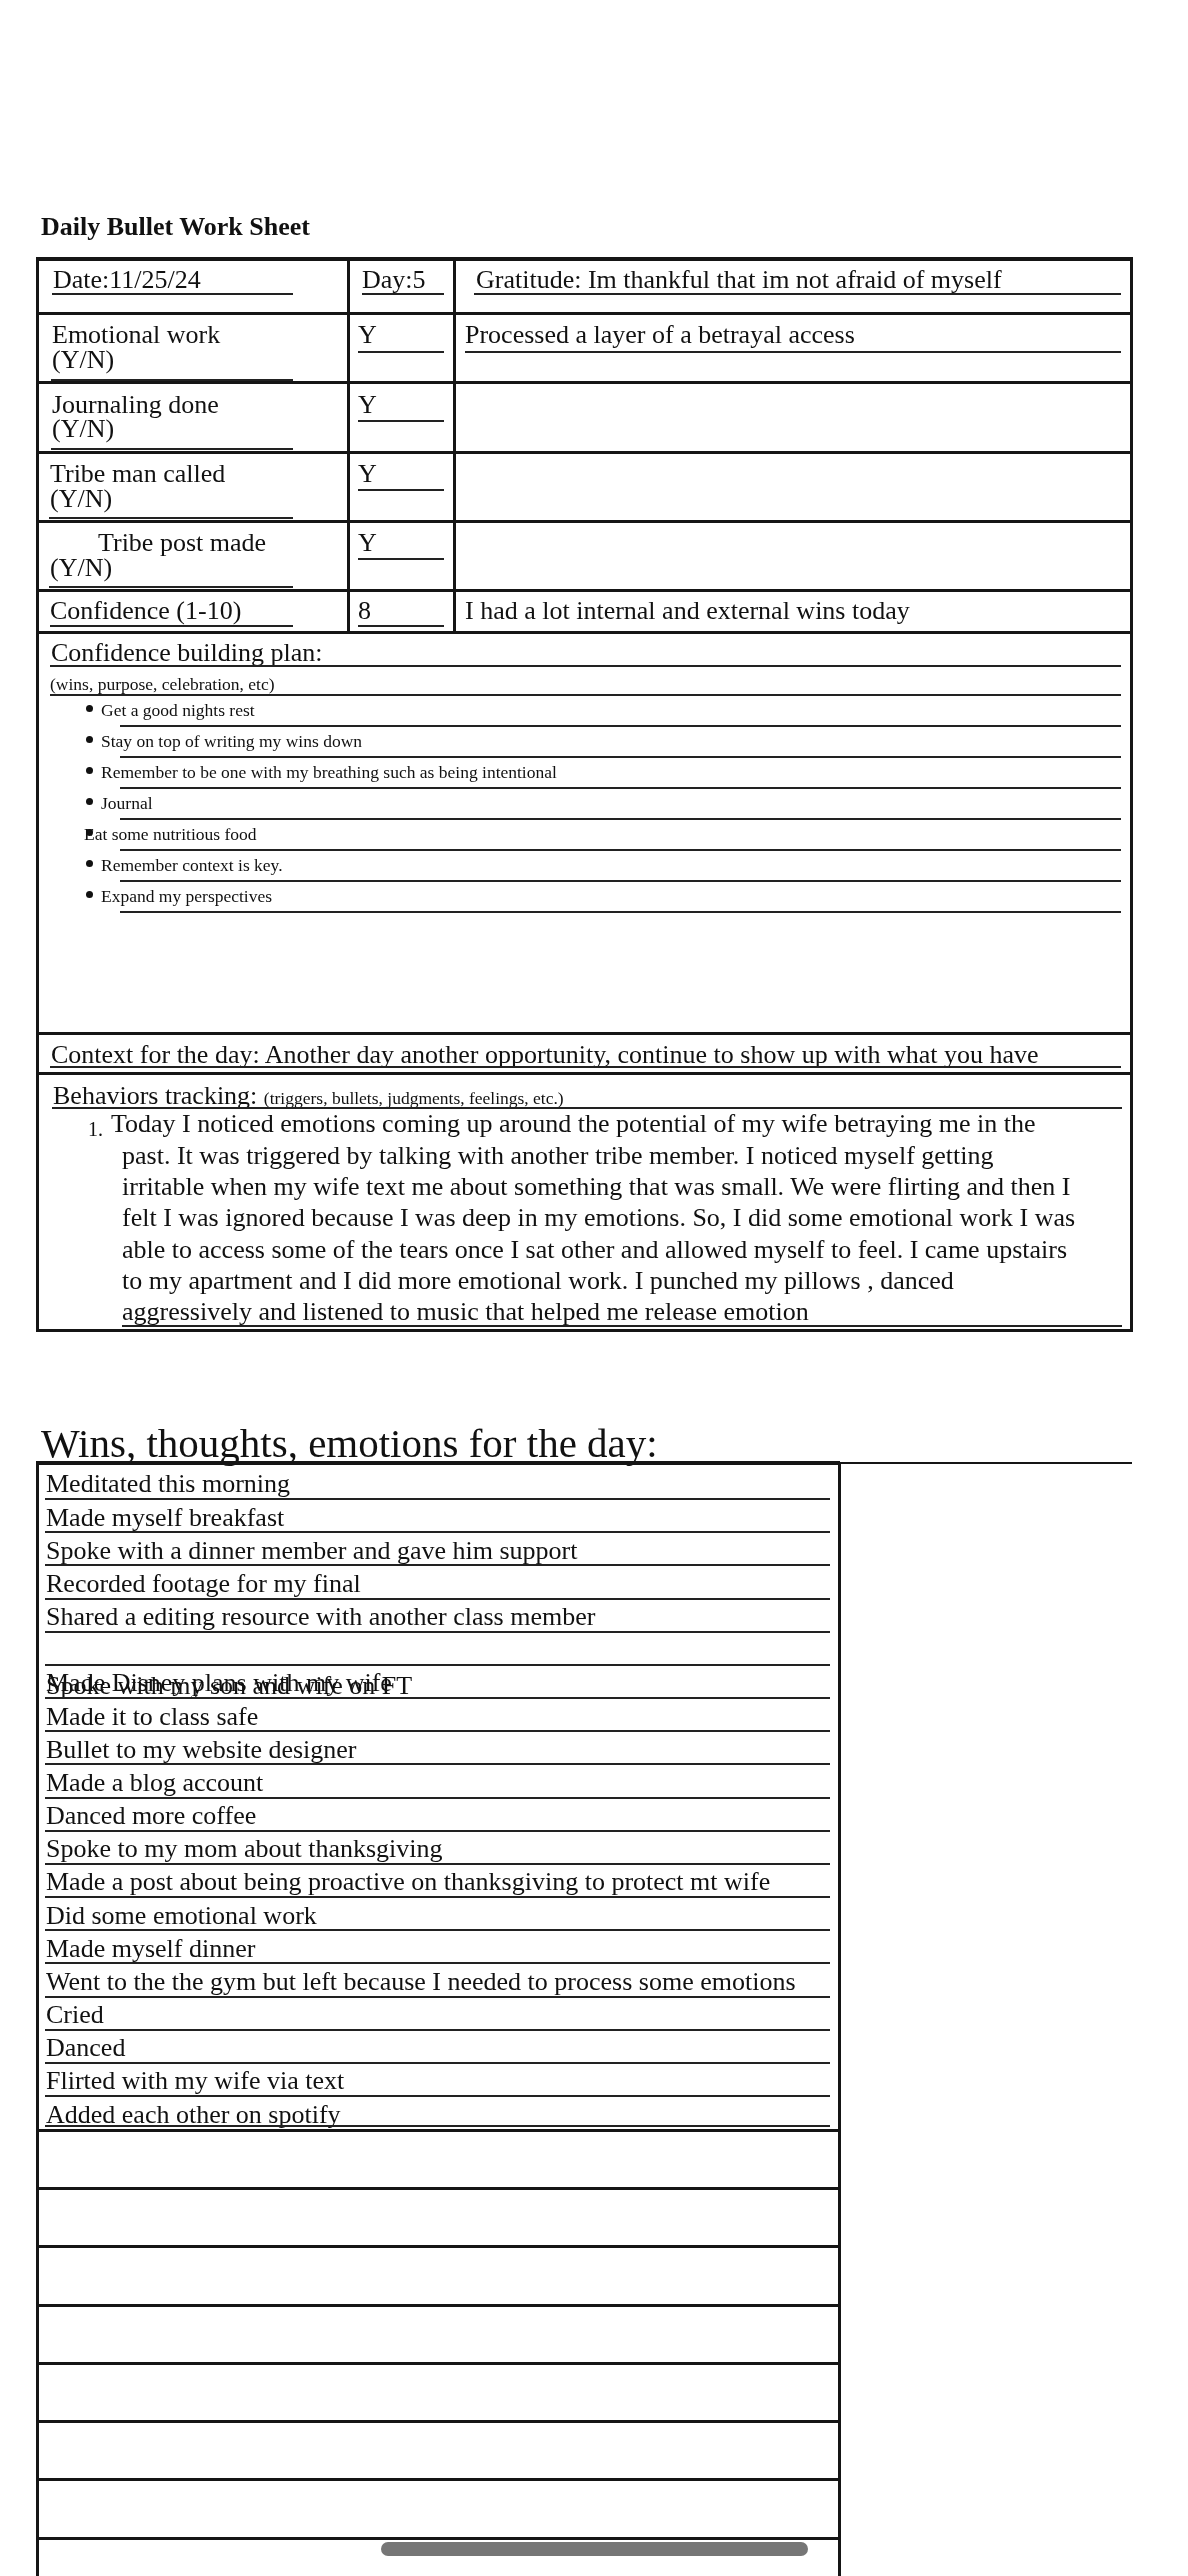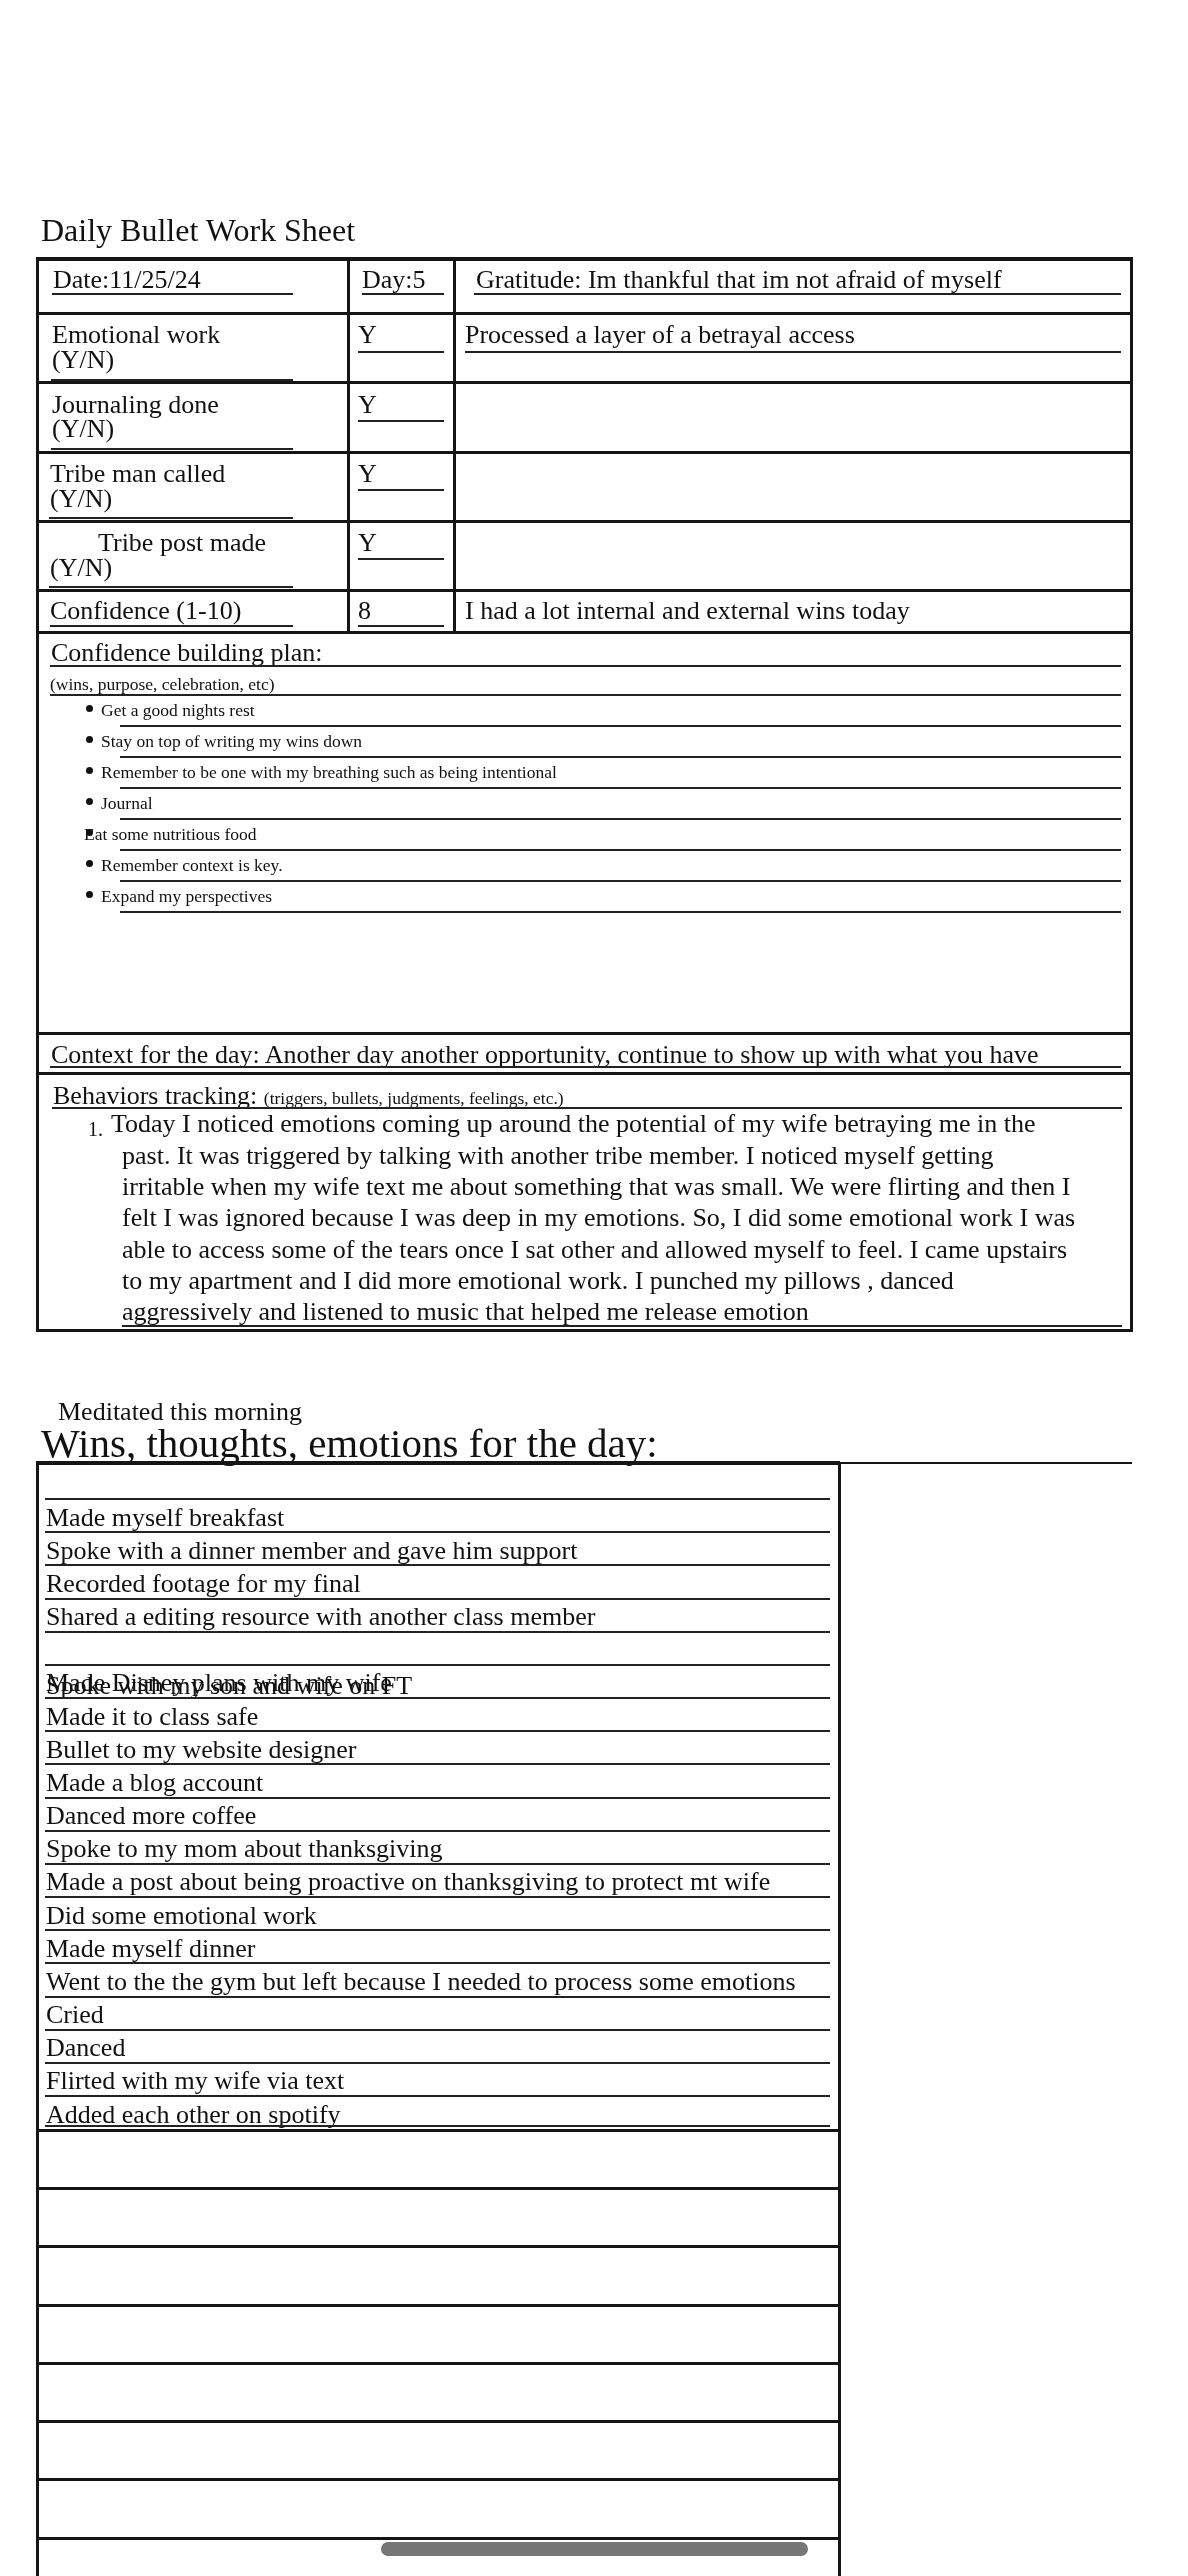--- a/index.html
+++ b/index.html
@@ -3,21 +3,21 @@
 <meta charset="utf-8">
 <style>
   html, body { margin:0; padding:0; background:#ffffff; }
   body { width:1188px; height:2576px; position:relative; overflow:hidden;
          font-family:"Liberation Serif","DejaVu Serif",serif; color:#111; }
   .abs { position:absolute; }
   .t { position:absolute; white-space:nowrap; line-height:1; }
   .hl { position:absolute; background:#151515; }
   .vl { position:absolute; background:#151515; }
   .uline { position:absolute; height:1.8px; background:#222; }
-  .title { font-size:32px; }
+  .title { font-size:26px;font-weight:bold; }
   .cell { font-size:26px; }
   .small { font-size:17.5px; }
   .bullet { position:absolute; width:7.4px; height:7.4px; border-radius:50%; background:#111; }
   .para { position:absolute; font-size:26px; line-height:31.5px; white-space:nowrap; }
   .wins-item { position:absolute; font-size:26px; line-height:1; white-space:nowrap; left:46px; }
   .home-indicator { position:absolute; left:381px; top:2542px; width:427px; height:14px;
                     border-radius:7.4px; background:#767676; }
 </style>
 </head>
 <body>
@@ -172,21 +172,21 @@
 
 <div>
   <div class="t" style="left:41px; top:1423px; font-size:41px;">Wins, thoughts, emotions for the day:</div>
   <div class="hl" style="left:36px; top:1462px; width:1096px; height:1.8px;"></div>
   <div class="hl" style="left:36px; top:1461px; width:804px; height:3.7px;"></div>
 
   <div class="vl" style="left:36px; top:1463px; width:2.8px; height:1113px;"></div>
   <div class="vl" style="left:838px; top:1463px; width:2.8px; height:1113px;"></div>
 
   <div>
-    <div class="wins-item" style="top:1399px;margin-left:12px;">Meditated this morning</div>
+    <div class="wins-item" style="top:1471px;">Meditated this morning</div>
     <div class="uline" style="left:45px; top:1498px; width:785px;"></div>
     <div class="wins-item" style="top:1505px;">Made myself breakfast</div>
     <div class="uline" style="left:45px; top:1531px; width:785px;"></div>
     <div class="wins-item" style="top:1538px;">Spoke with a dinner member and gave him support</div>
     <div class="uline" style="left:45px; top:1564px; width:785px;"></div>
     <div class="wins-item" style="top:1571px;">Recorded footage for my final</div>
     <div class="uline" style="left:45px; top:1598px; width:785px;"></div>
     <div class="wins-item" style="top:1604px;">Shared a editing resource with another class member</div>
     <div class="uline" style="left:45px; top:1631px; width:785px;"></div>
     <div class="wins-item" style="top:1637px;margin-top:36px;">Spoke with my son and wife on FT</div>

